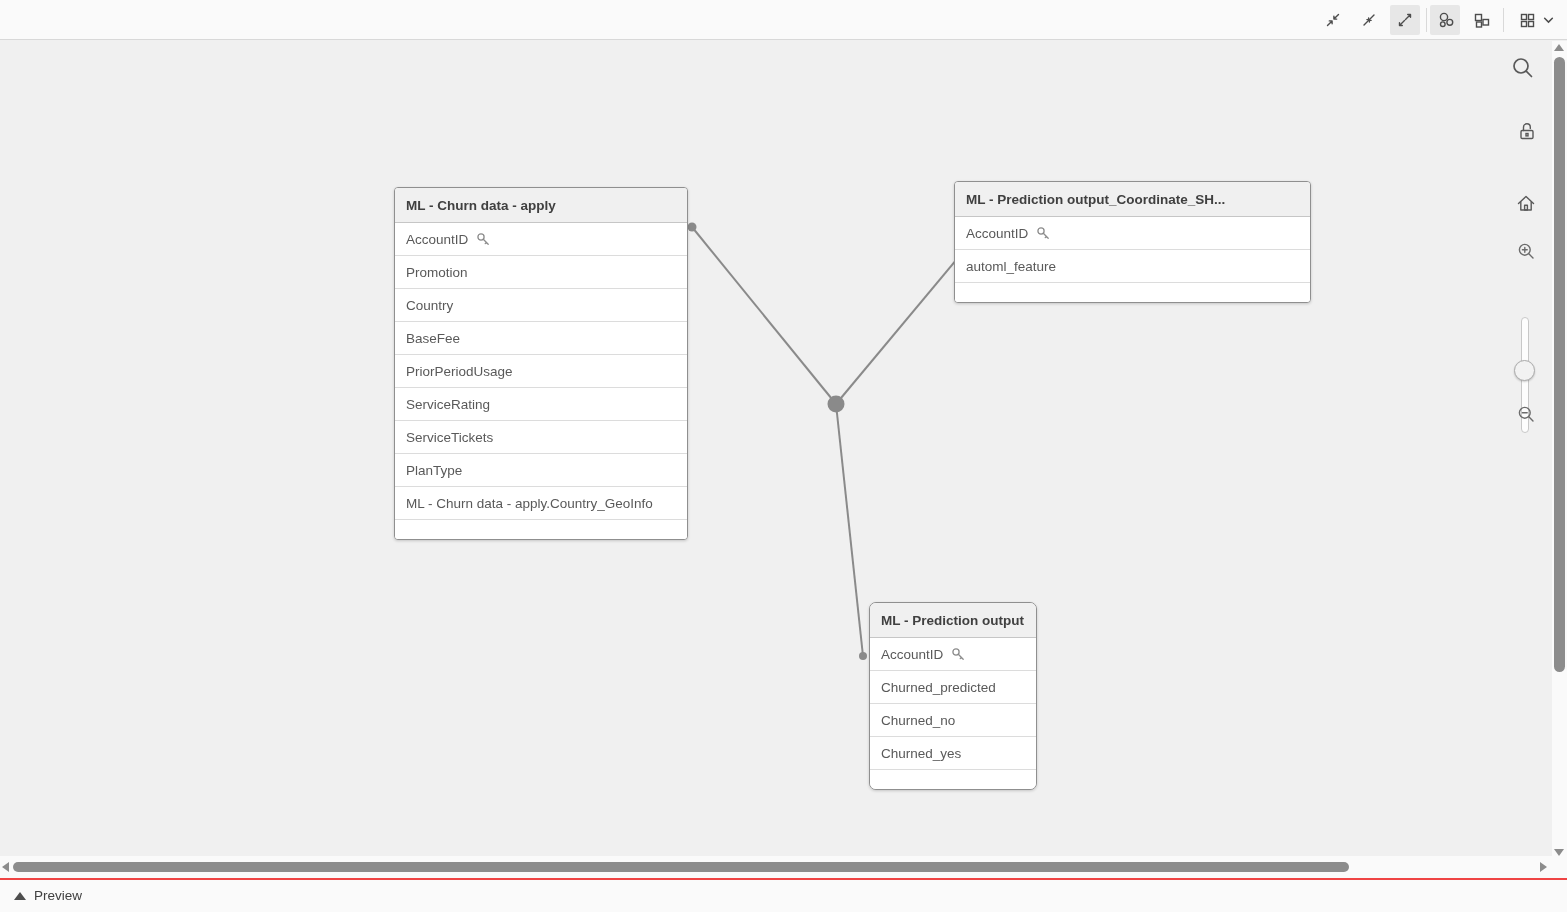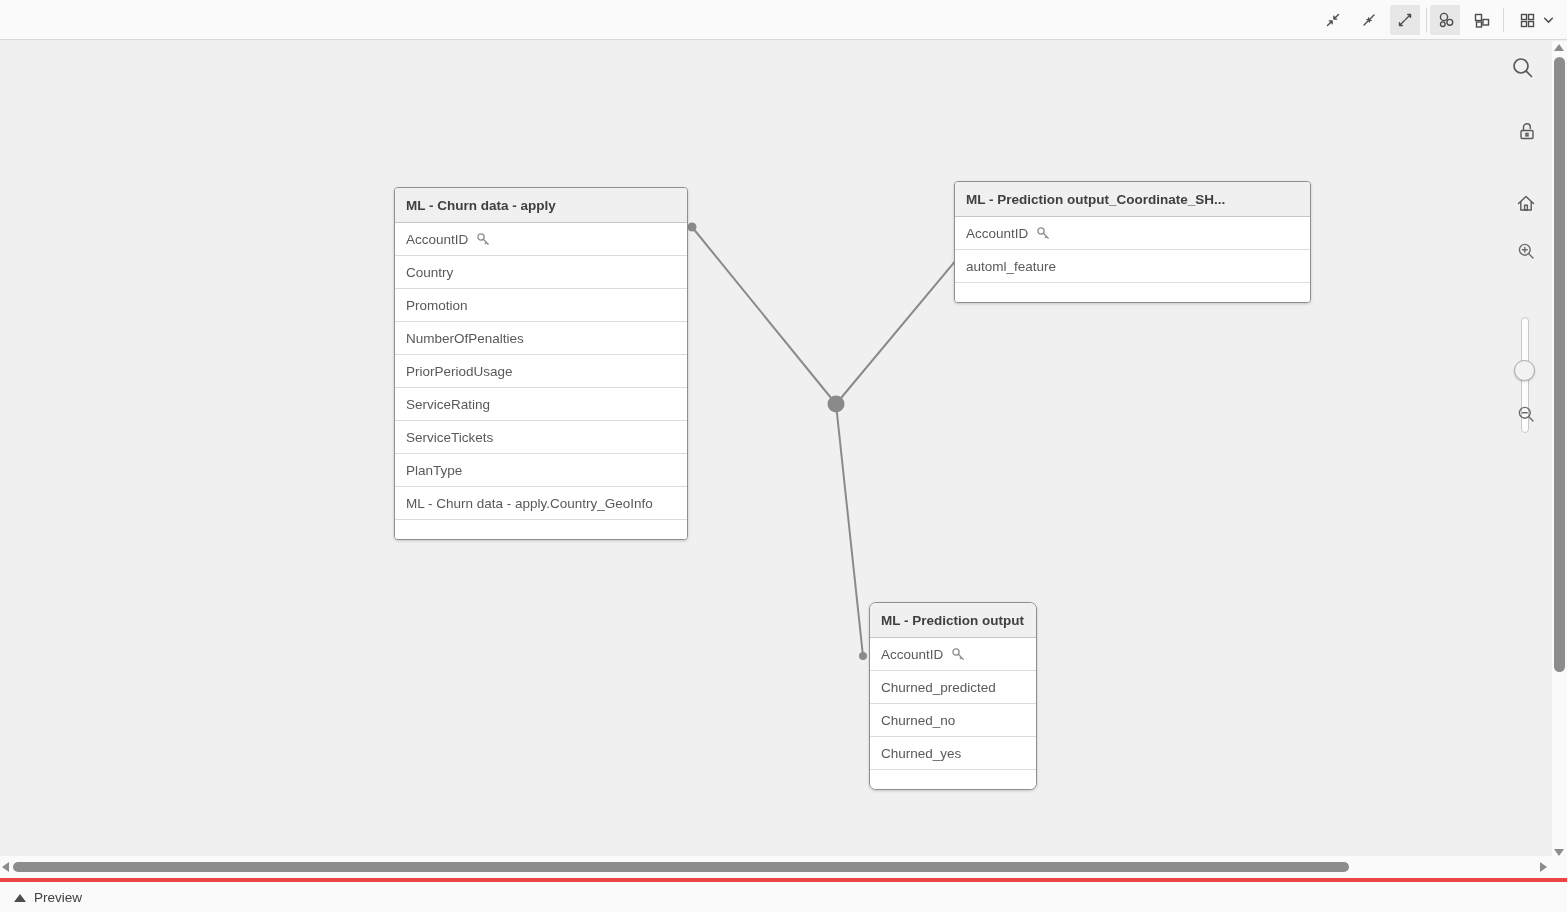--- a/index.html
+++ b/index.html
@@ -39,21 +39,21 @@
   #vscroll-thumb { position:absolute; left:2px; top:16px; width:11px; height:615px; background:#8c8c8c; border-radius:6px; }
   #hscroll { position:absolute; left:0; top:856px; width:1552px; height:22px; background:#fafafa; }
   #hscroll-thumb { position:absolute; left:13px; top:6px; width:1336px; height:10px; background:#8c8c8c; border-radius:5px; }
   .tri { width:0; height:0; position:absolute; }
   .tri-up   { border-left:5px solid transparent; border-right:5px solid transparent; border-bottom:7px solid #8c8c8c; }
   .tri-down { border-left:5px solid transparent; border-right:5px solid transparent; border-top:7px solid #8c8c8c; }
   .tri-left { border-top:5px solid transparent; border-bottom:5px solid transparent; border-right:7px solid #8c8c8c; }
   .tri-right{ border-top:5px solid transparent; border-bottom:5px solid transparent; border-left:7px solid #8c8c8c; }
 
   
-  #previewbar { position:absolute; left:0; top:878px; width:1567px; height:34px; background:#fafafa; border-top:4px solid #ef4444; }
+  #previewbar { position:absolute; left:0; top:878px; width:1567px; height:34px; background:#fafafa; border-top:2px solid #ef4444; }
   #preview-toggle { position:absolute; left:14px; top:8px; display:flex; align-items:center; gap:8px; cursor:pointer; }
   #preview-tri { width:0; height:0; border-left:6px solid transparent; border-right:6px solid transparent; border-bottom:8px solid #4d4d4d; }
   #preview-label { font-size:13.5px; color:#404040; }
 </style>
 </head>
 <body>
 
 <div id="app">
 
   <div id="topbar">
@@ -128,27 +128,27 @@
       <div class="tbl-row">
         <span>AccountID</span>
         <span class="key-icon">
           <svg width="14" height="14" viewBox="0 0 14 14" fill="none" stroke="#8c8c8c" stroke-width="1.3" stroke-linecap="round">
             <circle cx="5" cy="5" r="3.1"></circle>
               <path d="M7.3 7.3 L12.2 12.2 M10.4 10.4 L9.2 11.6"></path>
           </svg>
         </span>
       </div>
       <div class="tbl-row">
+          <span>Promotion</span>
+        </div>
+      <div class="tbl-row">
           <span>Country</span>
         </div>
       <div class="tbl-row">
-          <span>Promotion</span>
-        </div>
-      <div class="tbl-row">
-          <span>NumberOfPenalties</span>
+          <span>BaseFee</span>
         </div>
       <div class="tbl-row">
           <span>PriorPeriodUsage</span>
         </div>
       <div class="tbl-row">
           <span>ServiceRating</span>
         </div>
       <div class="tbl-row">
           <span>ServiceTickets</span>
         </div>

